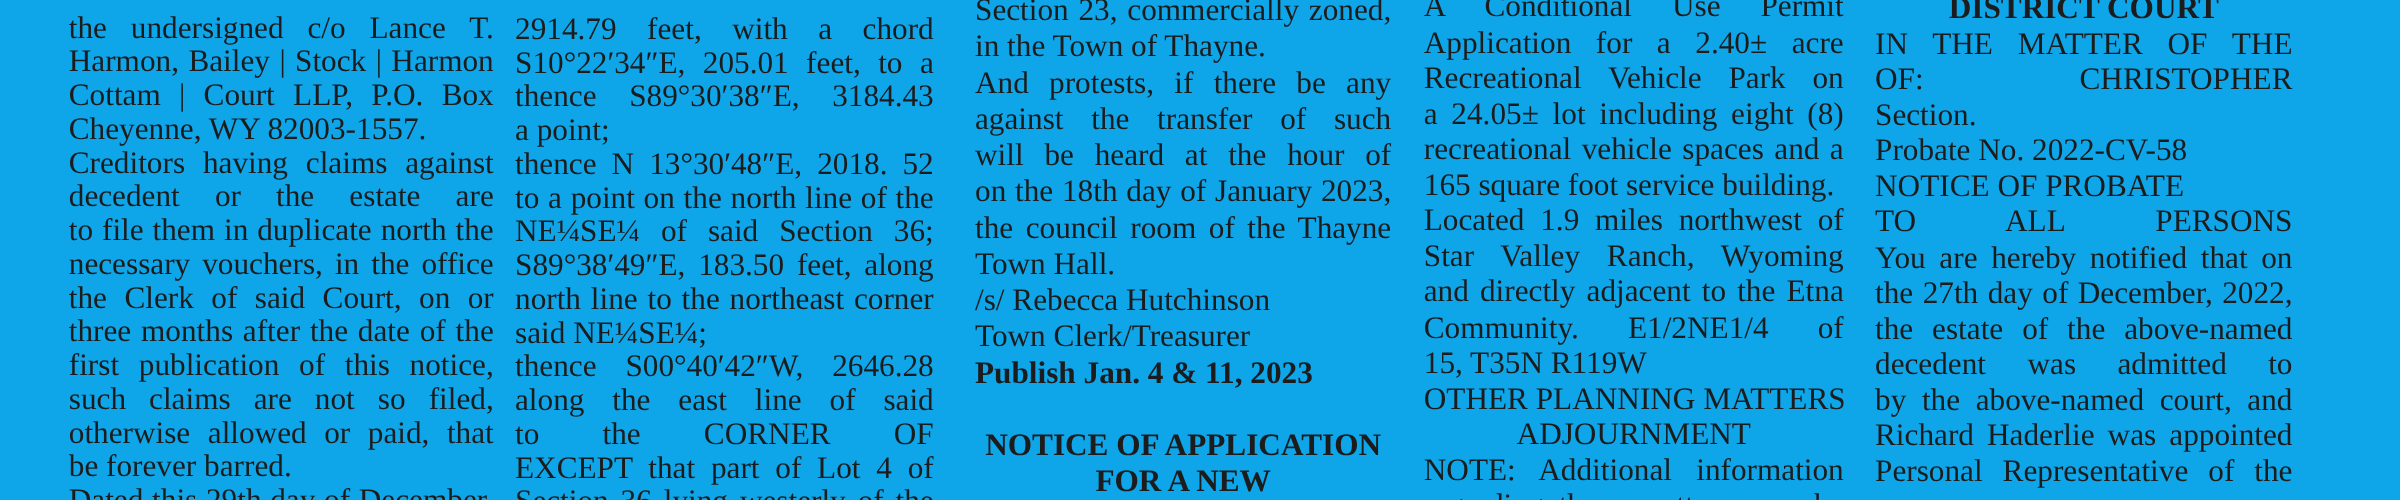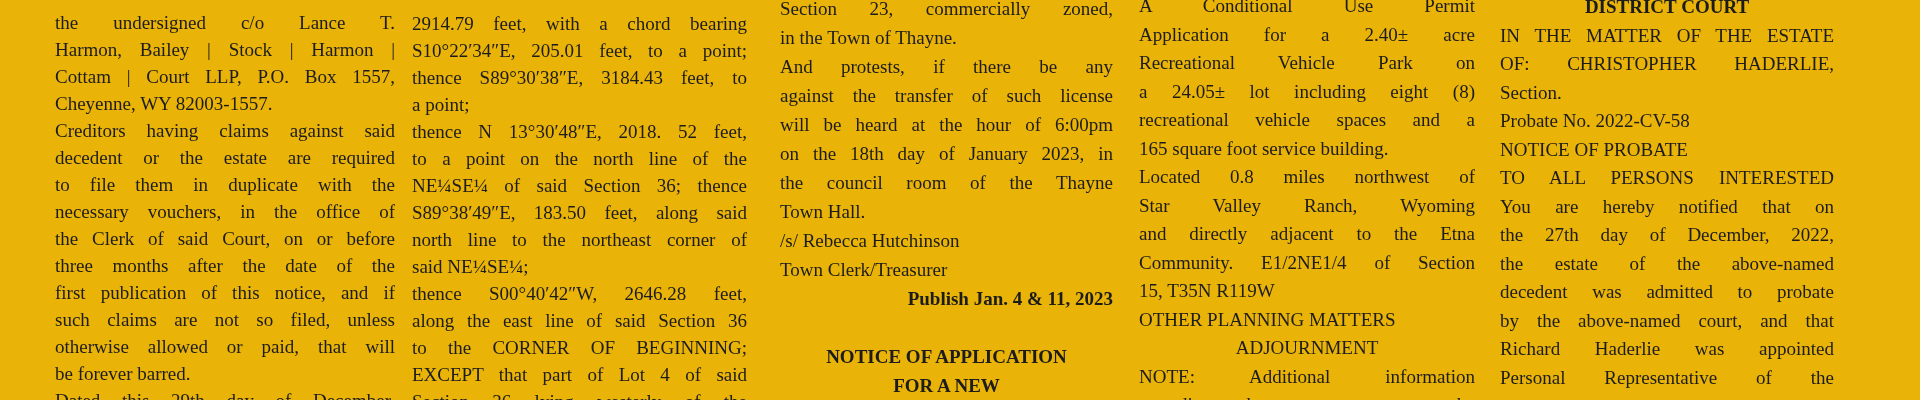--- a/index.html
+++ b/index.html
@@ -5,59 +5,59 @@
   html, body {
     margin: 0;
     padding: 0;
     background: #fdfdfd;
   }
   .page {
     position: relative;
     width: 1920px;
     height: 400px;
     overflow: hidden;
-    background: #eab308;
+    background: #0ea5e9;
     color: #1c1c1c;
     font-family: "Liberation Serif", "DejaVu Serif", serif;
-    font-size: 19px;
+    font-size: 25px;
     text-decoration: underline;
   }
   .col { position: absolute; }
   .c1 { left: 55px;   top: 9px;  width: 340px; --lh: 27px; }
   .c2 { left: 412px;  top: 10px; width: 335px; --lh: 27px; }
   .c3 { left: 780px;  top: -6px; width: 333px; --lh: 29px; }
   .c4 { left: 1139px; top: -8px; width: 336px; --lh: 28.5px; }
   .c5 { left: 1500px; top: -7px; width: 334px; --lh: 28.5px; }
   .line {
     height: var(--lh);
     line-height: var(--lh);
     overflow: hidden;
   }
   
   .j { text-align: justify; text-align-last: justify; white-space: normal; }
   
   .l { text-align: left;   white-space: nowrap; }
   
   .c { text-align: center; white-space: nowrap; }
   
-  .r { text-align: right;  white-space: nowrap; }
+  .r {  white-space: nowrap; }
   .b { font-weight: bold; }
 </style>
 </head>
 <body>
 
 <div class="page">
   <div class="col c1">
       <div class="line j">the undersigned c/o Lance T.</div>
       <div class="line j">Harmon, Bailey | Stock | Harmon |</div>
       <div class="line j">Cottam | Court LLP, P.O. Box 1557,</div>
       <div class="line l">Cheyenne, WY 82003-1557.</div>
       <div class="line j">Creditors having claims against said</div>
       <div class="line j">decedent or the estate are required</div>
-      <div class="line j">to file them in duplicate with the</div>
+      <div class="line j">to file them in duplicate north the</div>
       <div class="line j">necessary vouchers, in the office of</div>
       <div class="line j">the Clerk of said Court, on or before</div>
       <div class="line j">three months after the date of the</div>
       <div class="line j">first publication of this notice, and if</div>
       <div class="line j">such claims are not so filed, unless</div>
       <div class="line j">otherwise allowed or paid, that will</div>
       <div class="line l">be forever barred.</div>
       <div class="line j">Dated this 29th day of December,</div>
     </div>
   <div class="col c2">
@@ -93,21 +93,21 @@
       <div class="line c b">NOTICE OF APPLICATION</div>
       <div class="line c b">FOR A NEW</div>
     </div>
   <div class="col c4">
       <div class="line j">A Conditional Use Permit</div>
       <div class="line j">Application for a 2.40± acre</div>
       <div class="line j">Recreational Vehicle Park on</div>
       <div class="line j">a 24.05± lot including eight (8)</div>
       <div class="line j">recreational vehicle spaces and a</div>
       <div class="line l">165 square foot service building.</div>
-      <div class="line j">Located 0.8 miles northwest of</div>
+      <div class="line j">Located 1.9 miles northwest of</div>
       <div class="line j">Star Valley Ranch, Wyoming</div>
       <div class="line j">and directly adjacent to the Etna</div>
       <div class="line j">Community. E1/2NE1/4 of Section</div>
       <div class="line l">15, T35N R119W</div>
       <div class="line l">OTHER PLANNING MATTERS</div>
       <div class="line c">ADJOURNMENT</div>
       <div class="line j">NOTE: Additional information</div>
       <div class="line j">regarding these matters may be</div>
     </div>
   <div class="col c5">

